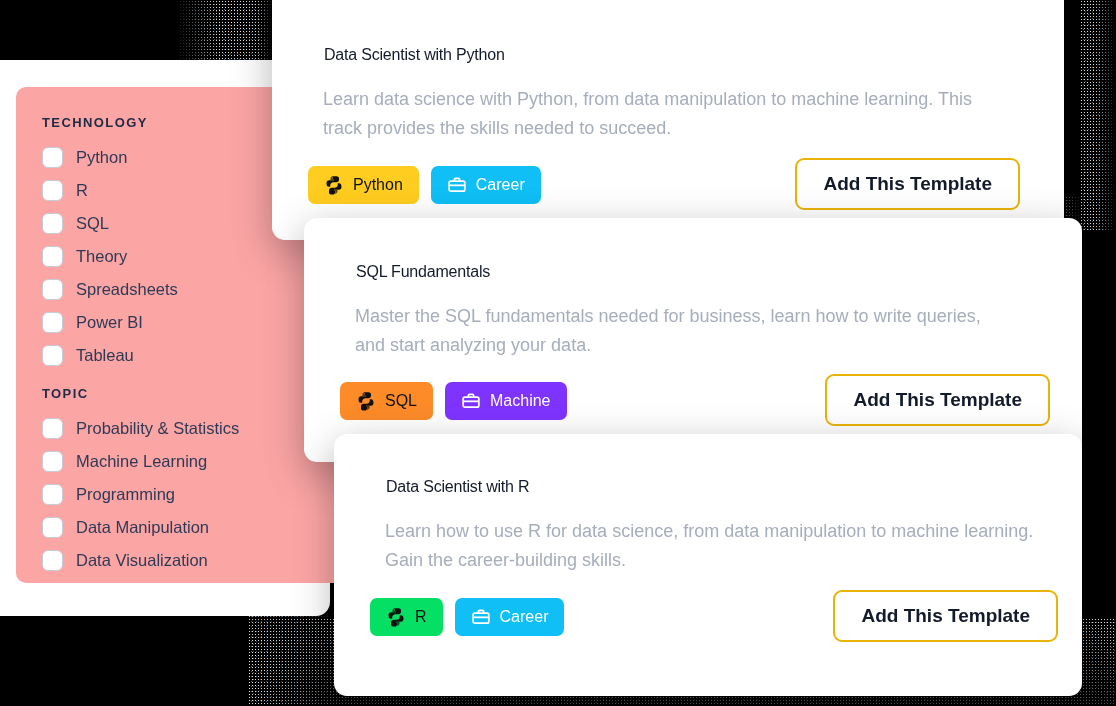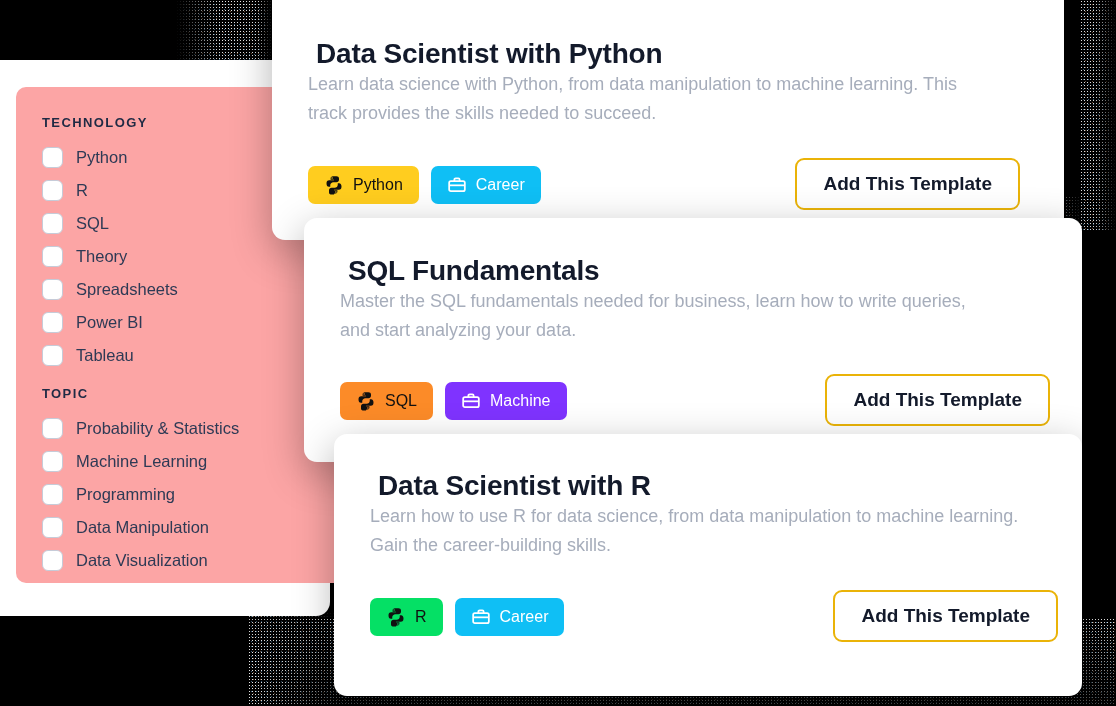--- a/index.html
+++ b/index.html
@@ -108,29 +108,29 @@
     border-radius: 13px;
     box-shadow: 0 12px 40px rgba(0,0,0,.30);
     box-sizing: border-box;
   }
   #card-0 { left: 272px; top: -26px;  width: 792px; height: 266px; }
   #card-1 { left: 304px; top: 218px;  width: 778px; height: 244px; }
   #card-2 { left: 334px; top: 434px;  width: 748px; height: 262px; }
 
   .card-title {
     position: absolute;
-    margin: 8px;
-    font-size: 28px;
-    font-weight: 700;
+    margin: 16px;
+    font-size: 16px;
+    font-weight: 400;
     color: #131a2b;
     letter-spacing: -.2px;
   }
   .card-desc {
     position: absolute;
-    margin: 0;
+    margin: 15px;
     font-size: 18px;
     line-height: 1.62;
     color: #a6adbb;
     max-width: 660px;
   }
   #card-0 .card-title { left: 36px; top: 56px; }
   #card-0 .card-desc  { left: 36px; top: 96px; }
   #card-1 .card-title { left: 36px; top: 29px; }
   #card-1 .card-desc  { left: 36px; top: 69px; }
   #card-2 .card-title { left: 36px; top: 28px; }

